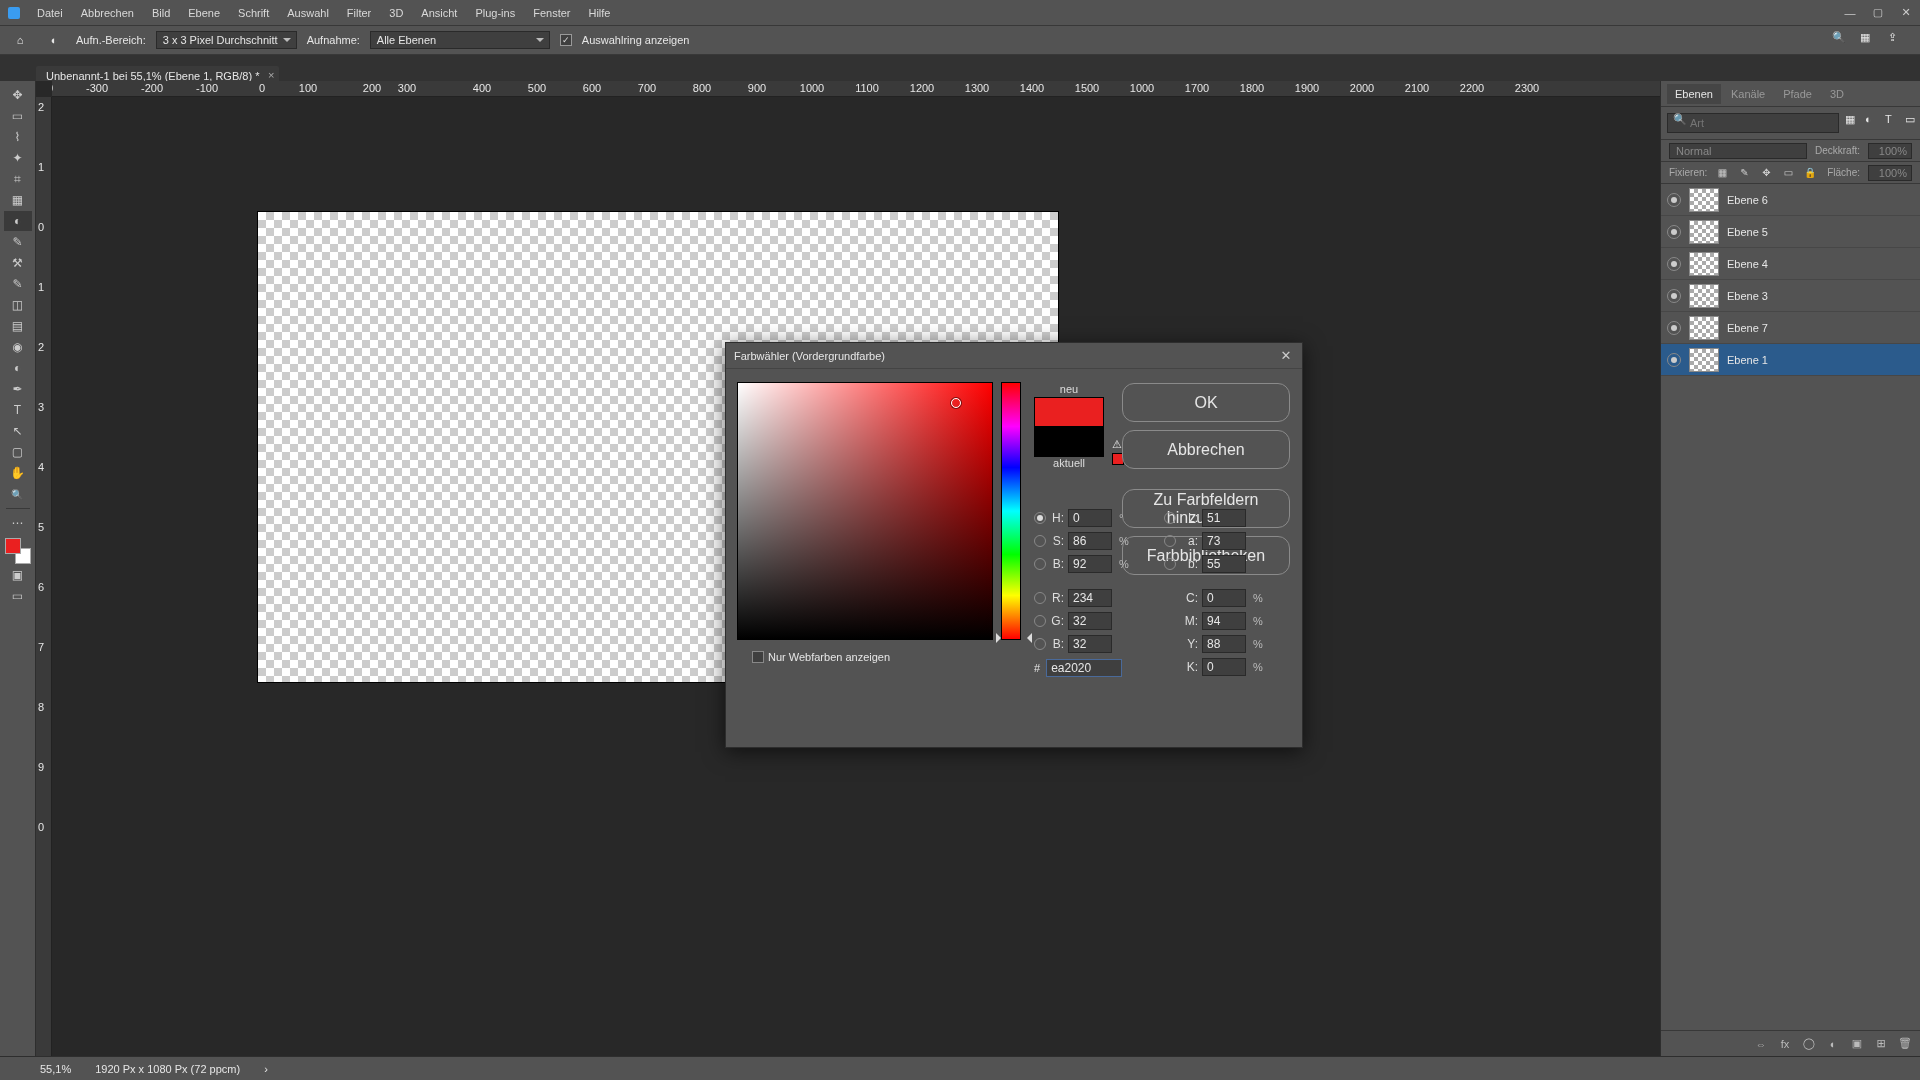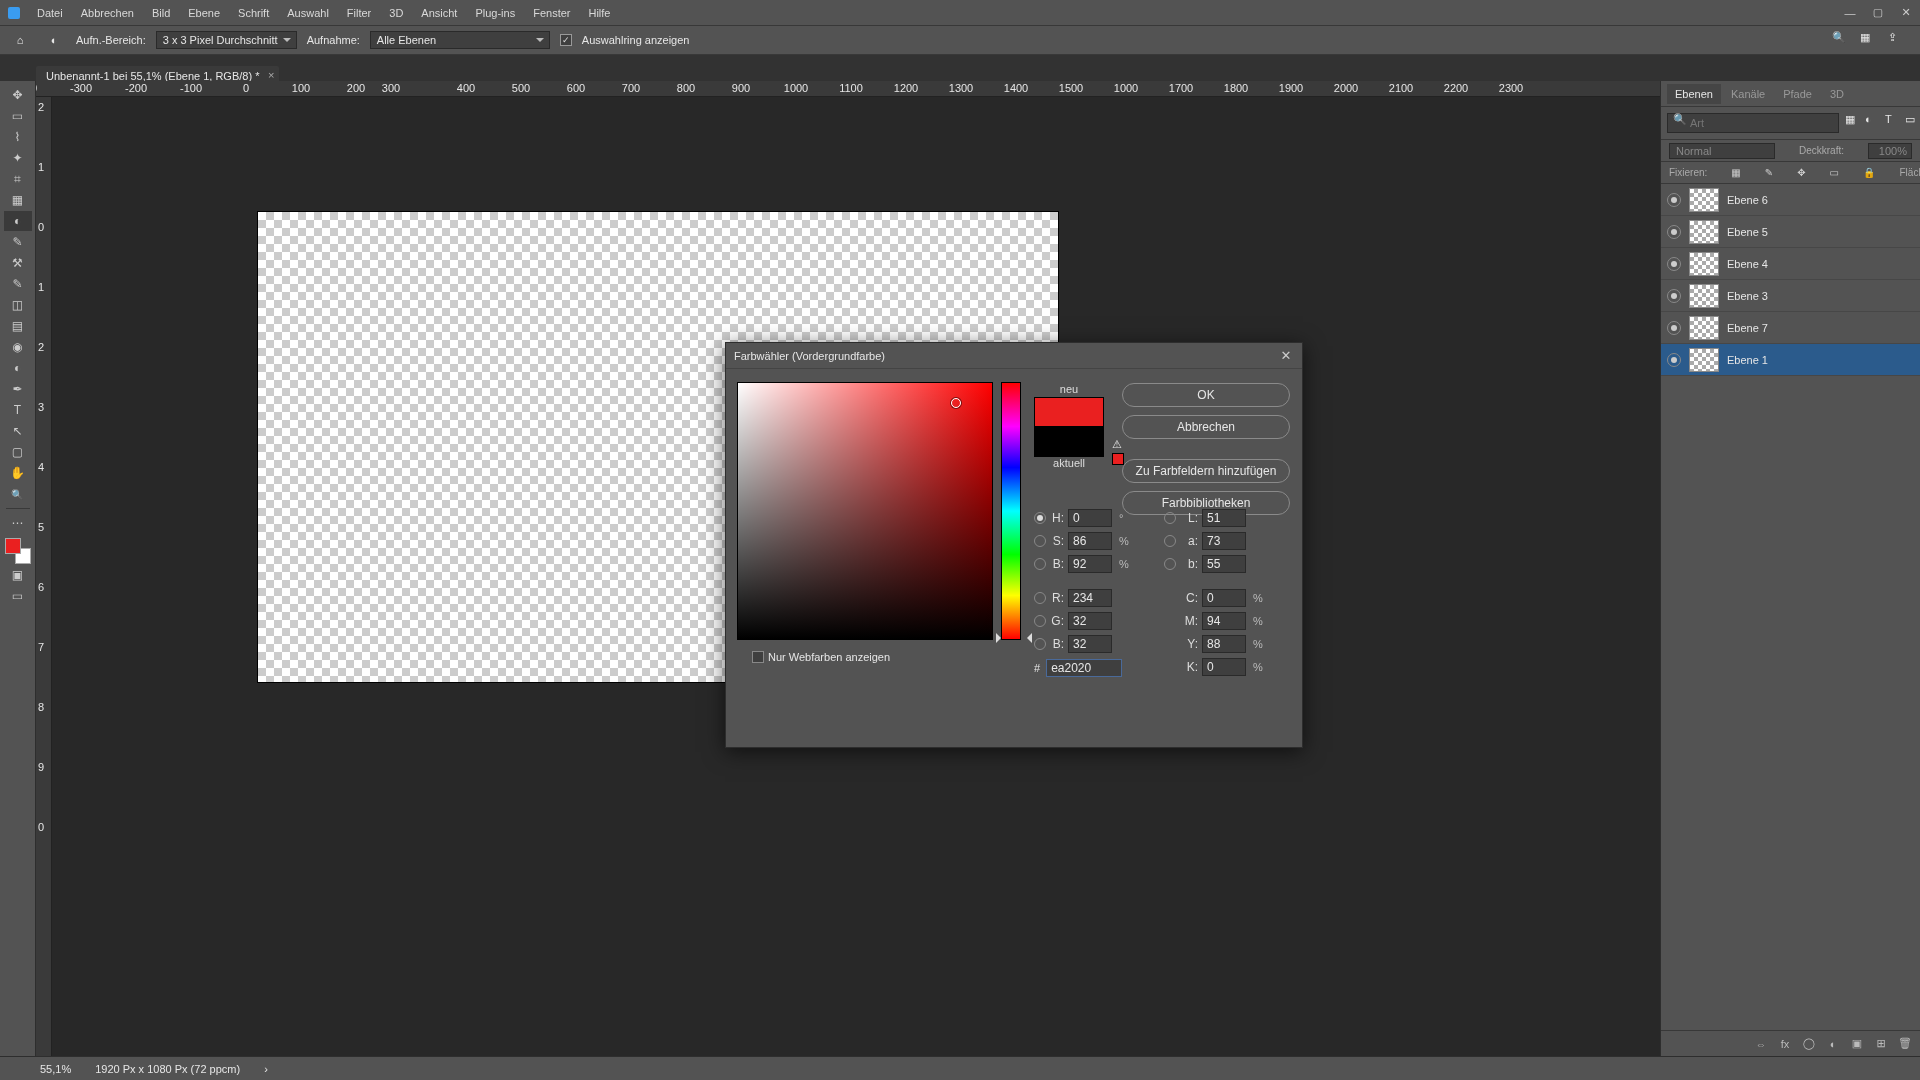--- a/index.html
+++ b/index.html
@@ -17,21 +17,21 @@
 .dd:after{content:"";position:absolute;right:5px;top:50%;border:4px solid transparent;border-top-color:#bbb;transform:translateY(-25%)}
 .chk{width:12px;height:12px;background:#3f3f3f;border:1px solid #999;display:flex;align-items:center;justify-content:center;font-size:9px;color:#ddd}
 .rightico{margin-left:auto;display:flex;gap:10px;padding-right:14px}
 .rightico div{width:18px;height:18px}
 
 .tabbar{height:32px;background:#323232;border-bottom:1px solid #222;display:flex;align-items:flex-end;padding-left:36px}
 .doctab{background:#3a3a3a;padding:4px 20px 4px 10px;font-size:11px;color:#ddd;position:relative;border-top-left-radius:2px;border-top-right-radius:2px}
 .doctab .x{position:absolute;right:5px;top:3px;color:#aaa;font-size:11px}
 
 .workspace{position:absolute;top:81px;left:36px;right:260px;bottom:24px;background:#282828;display:flex;flex-direction:column}
-.hruler{height:16px;background:#3a3a3a;border-bottom:1px solid #222;margin-left:0;position:relative;overflow:hidden;font-size:9px;color:#aaa}
+.hruler{height:16px;background:#3a3a3a;border-bottom:1px solid #222;margin-left:16px;position:relative;overflow:hidden;font-size:9px;color:#aaa}
 .hruler span{position:absolute;top:1px;transform:translateX(-50%)}
 .vruler{width:16px;background:#3a3a3a;border-right:1px solid #222;position:absolute;top:16px;bottom:0;left:0;overflow:hidden;font-size:9px;color:#aaa}
 .vruler span{position:absolute;left:2px;transform:translateY(-50%);line-height:1}
 .canvasarea{flex:1;margin-left:16px;position:relative;background:#282828}
 .doc{position:absolute;left:206px;top:115px;width:800px;height:470px;
   background-image:linear-gradient(45deg,#ccc 25%,transparent 25%),linear-gradient(-45deg,#ccc 25%,transparent 25%),linear-gradient(45deg,transparent 75%,#ccc 75%),linear-gradient(-45deg,transparent 75%,#ccc 75%);
   background-size:16px 16px;background-position:0 0,0 8px,8px -8px,-8px 0;background-color:#fff;box-shadow:0 0 0 1px #000}
 
 .toolbar{position:absolute;top:81px;left:0;width:36px;bottom:24px;background:#535353;border-right:1px solid #2e2e2e;display:flex;flex-direction:column;align-items:center;padding-top:4px;gap:1px}
 .toolbar .t{width:28px;height:20px;display:flex;align-items:center;justify-content:center;color:#ccc;font-size:12px;position:relative}
@@ -43,21 +43,21 @@
 
 .rpanel{position:absolute;top:81px;right:0;width:260px;bottom:24px;background:#535353;border-left:1px solid #2e2e2e;display:flex;flex-direction:column}
 .ptabs{height:26px;display:flex;align-items:center;border-bottom:1px solid #383838;padding-left:6px;gap:2px}
 .ptabs span{padding:4px 8px;font-size:11px;color:#999}
 .ptabs span.act{color:#e6e6e6;background:#454545}
 .psearch{padding:6px;display:flex;gap:6px;border-bottom:1px solid #383838}
 .psearch input{flex:1;background:#3f3f3f;border:1px solid #2a2a2a;padding:3px 6px 3px 22px;color:#aaa;font-size:11px}
 .psearch .mag{position:absolute;margin-left:6px;color:#999;font-size:11px}
 .psearch .ricons{display:flex;gap:6px}
 .psearch .ricons div{width:14px;height:14px}
-.prow{height:22px;display:flex;align-items:center;padding:0 8px;gap:24px;border-bottom:1px solid #383838;font-size:11px}
+.prow{height:22px;display:flex;align-items:center;padding:0 8px;gap:8px;border-bottom:1px solid #383838;font-size:11px}
 .prow .dd2{background:#3f3f3f;border:1px solid #2a2a2a;padding:1px 14px 1px 6px;position:relative;flex:1;color:#888}
 .prow .pct{width:44px;background:#3f3f3f;border:1px solid #2a2a2a;padding:1px 4px;color:#888;text-align:right}
 .prow .lbl{color:#aaa;font-size:10px}
 .prow .ico{width:14px;height:14px;display:inline-flex;align-items:center;justify-content:center;color:#ccc;font-size:10px}
 .layers{flex:1;overflow:auto}
 .layer{height:32px;display:flex;align-items:center;padding-left:6px;gap:8px;border-bottom:1px solid #474747}
 .layer.sel{background:#2b5b8c}
 .layer .eye{width:14px;height:14px;border:1px solid #888;border-radius:50%;position:relative}
 .layer .eye:after{content:"";position:absolute;inset:3px;background:#ccc;border-radius:50%}
 .layer .thumb{width:30px;height:24px;border:1px solid #888;
@@ -84,21 +84,21 @@
 .huearrow{position:absolute;left:270px;width:0;height:0;border:5px solid transparent;border-left-color:#ddd}
 .huearrow.r{left:296px;border-left-color:transparent;border-right-color:#ddd}
 
 .swatchbox{position:absolute;left:308px;top:14px;width:70px}
 .swatchbox .lbl{text-align:center;font-size:11px;color:#ddd;margin-bottom:2px}
 .swatchbox .sw{height:30px;border:1px solid #000}
 .swatchbox .warn{position:absolute;right:-20px;top:54px;width:14px;height:14px;display:flex;align-items:center;justify-content:center;font-size:11px}
 .swatchbox .warnbox{position:absolute;right:-20px;top:70px;width:12px;height:12px;border:1px solid #000}
 
 .dlg-btns{position:absolute;right:12px;top:14px;width:168px;display:flex;flex-direction:column;gap:8px}
-.dlg-btns button{height:24px;background:#535353;border:1px solid #8a8a8a;border-radius:12px;color:#e6e6e6;font-size:12px;cursor:pointer}
+.dlg-btns button{height:39px;background:#535353;border:1px solid #8a8a8a;border-radius:12px;color:#e6e6e6;font-size:16px;cursor:pointer}
 
 .vals{position:absolute;left:308px;top:140px;display:grid;grid-template-columns:14px 16px 46px 16px 28px 18px 16px 46px 16px;row-gap:5px;column-gap:2px;align-items:center}
 .vals .rad{width:12px;height:12px;border:1px solid #888;border-radius:50%;position:relative}
 .vals .rad.on:after{content:"";position:absolute;inset:2px;background:#ddd;border-radius:50%}
 .vals .lab{font-size:12px;color:#ddd;text-align:right;padding-right:2px}
 .vals input{width:44px;height:18px;background:#3f3f3f;border:1px solid #2a2a2a;color:#e6e6e6;padding:0 4px;font-size:12px}
 .vals .unit{font-size:11px;color:#bbb;padding-left:3px}
 .vals .sp{width:28px}
 .hexrow{position:absolute;left:308px;top:290px;display:flex;align-items:center;gap:6px}
 .hexrow input{width:76px;height:18px;background:#3f3f3f;border:1px solid #4a6a9a;color:#e6e6e6;padding:0 4px;font-size:12px}
@@ -191,21 +191,21 @@
   <div class="t">▭</div>
 </div>
 
 <div class="workspace">
   <div class="hruler" id="hruler">
       <span style="left: -10px;">-400</span>
       <span style="left: 45px;">-300</span>
       <span style="left: 100px;">-200</span>
       <span style="left: 155px;">-100</span>
       <span style="left: 210px;">0</span>
-      <span style="left: 265px;">100</span>
+      <span style="left: 256px;">100</span>
       <span style="left: 320px;">200</span>
       <span style="left: 355px;">300</span>
       <span style="left: 430px;">400</span>
       <span style="left: 485px;">500</span>
       <span style="left: 540px;">600</span>
       <span style="left: 595px;">700</span>
       <span style="left: 650px;">800</span>
       <span style="left: 705px;">900</span>
       <span style="left: 760px;">1000</span>
       <span style="left: 815px;">1100</span>

